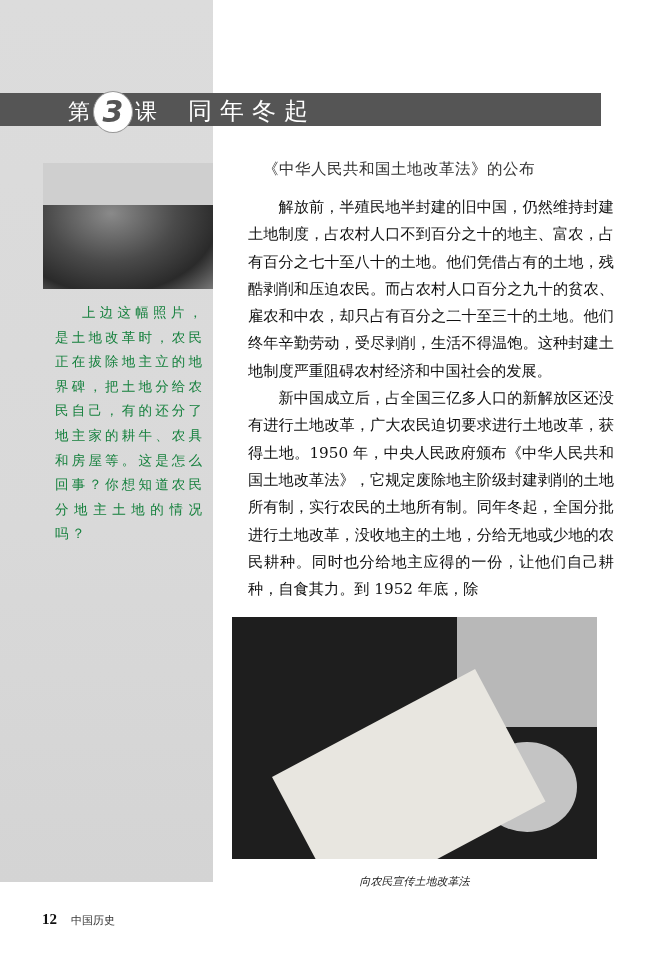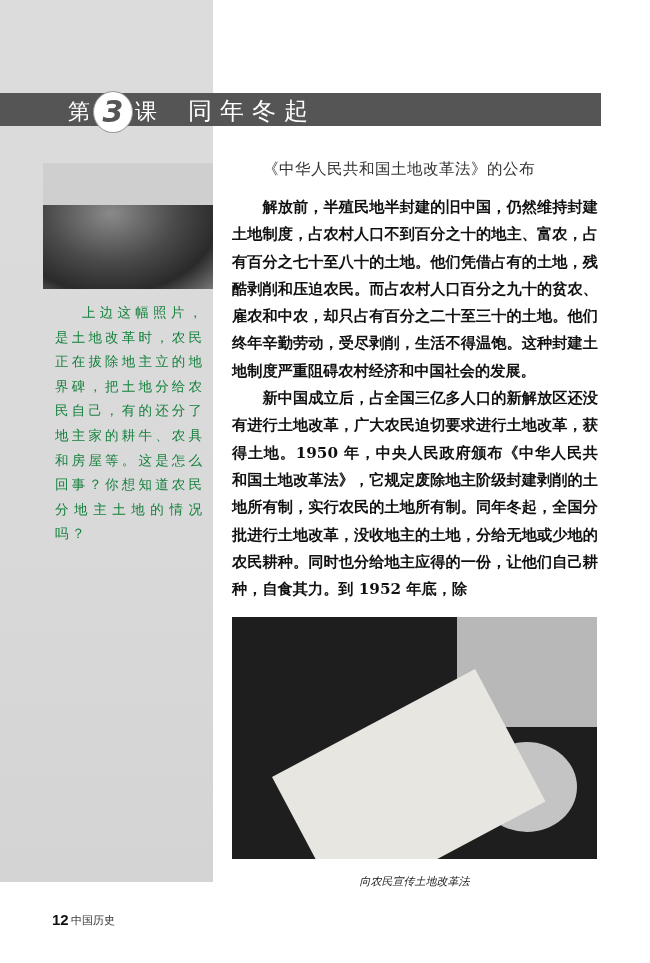--- a/index.html
+++ b/index.html
@@ -15,33 +15,33 @@
                text-align:center; line-height:40px; font-weight:bold; }
   .title-ke { position:absolute; left:135px; top:4px; font-size:22px; }
   .title-main { position:absolute; left:188px; top:2px; font-size:24px; letter-spacing:8px; }
   .photo1 { position:absolute; left:43px; top:163px; width:170px; height:126px;
             background:radial-gradient(ellipse at 40% 40%, #8a8a8a 0%, #4a4a4a 45%, #2a2a2a 75%, #777 100%); }
   .photo1 .sky { position:absolute; left:0; top:0; right:0; height:42px; background:#cfcfcf; }
   .sidenote { position:absolute; left:55px; top:300px; width:150px; font-size:13.5px;
               line-height:24.6px; letter-spacing:3px; color:#15803d; text-indent:27px; text-align:justify; }
   .section-head { position:absolute; left:263px; top:159px; font-family:Liberation Mono, monospace;
                   font-size:15.5px; color:#333; letter-spacing:0.5px; }
-  .body { position:absolute; left:232px; top:194px; width:366px; font-size:15.2px;
-          line-height:27.3px; text-align:justify; color:#111;font-weight:bold; }
+  .body { position:absolute; left:248px; top:194px; width:366px; font-size:15.2px;
+          line-height:27.3px; text-align:justify; color:#111; }
   .body p { margin:0; text-indent:2em; }
   .photo2 { position:absolute; left:232px; top:617px; width:365px; height:242px; overflow:hidden;
             background:#1e1e1e; }
   .photo2 .wall { position:absolute; right:0; top:0; width:140px; height:110px; background:#b8b8b8; }
   .photo2 .doc { position:absolute; left:40px; top:160px; width:230px; height:150px; background:#e8e6e0;
                  transform:rotate(-28deg); transform-origin:left top; }
   .photo2 .hat { position:absolute; right:20px; top:125px; width:100px; height:90px; border-radius:50%;
                  background:#c4c4c4; }
   .photo2 .face { position:absolute; left:200px; top:95px; width:44px; height:60px; border-radius:45%; background:#7a7a7a; }
   .caption { position:absolute; left:232px; width:365px; top:874px; text-align:center; font-size:11px; color:#222;font-style:italic; }
-  .page-num { position:absolute; left:52px; top:911px; font-family:Liberation Sans, sans-serif;
+  .page-num { position:absolute; left:42px; top:911px; font-family:Liberation Serif, serif;
               font-weight:bold; font-size:15px; color:#111; }
   .book-title { position:absolute; left:71px; top:913px; font-size:11px; color:#333; }
 </style>
 </head>
 <body>
 
 <div class="sidebar"></div>
 
 <div class="titlebar">
   <span class="title-di">第</span>

